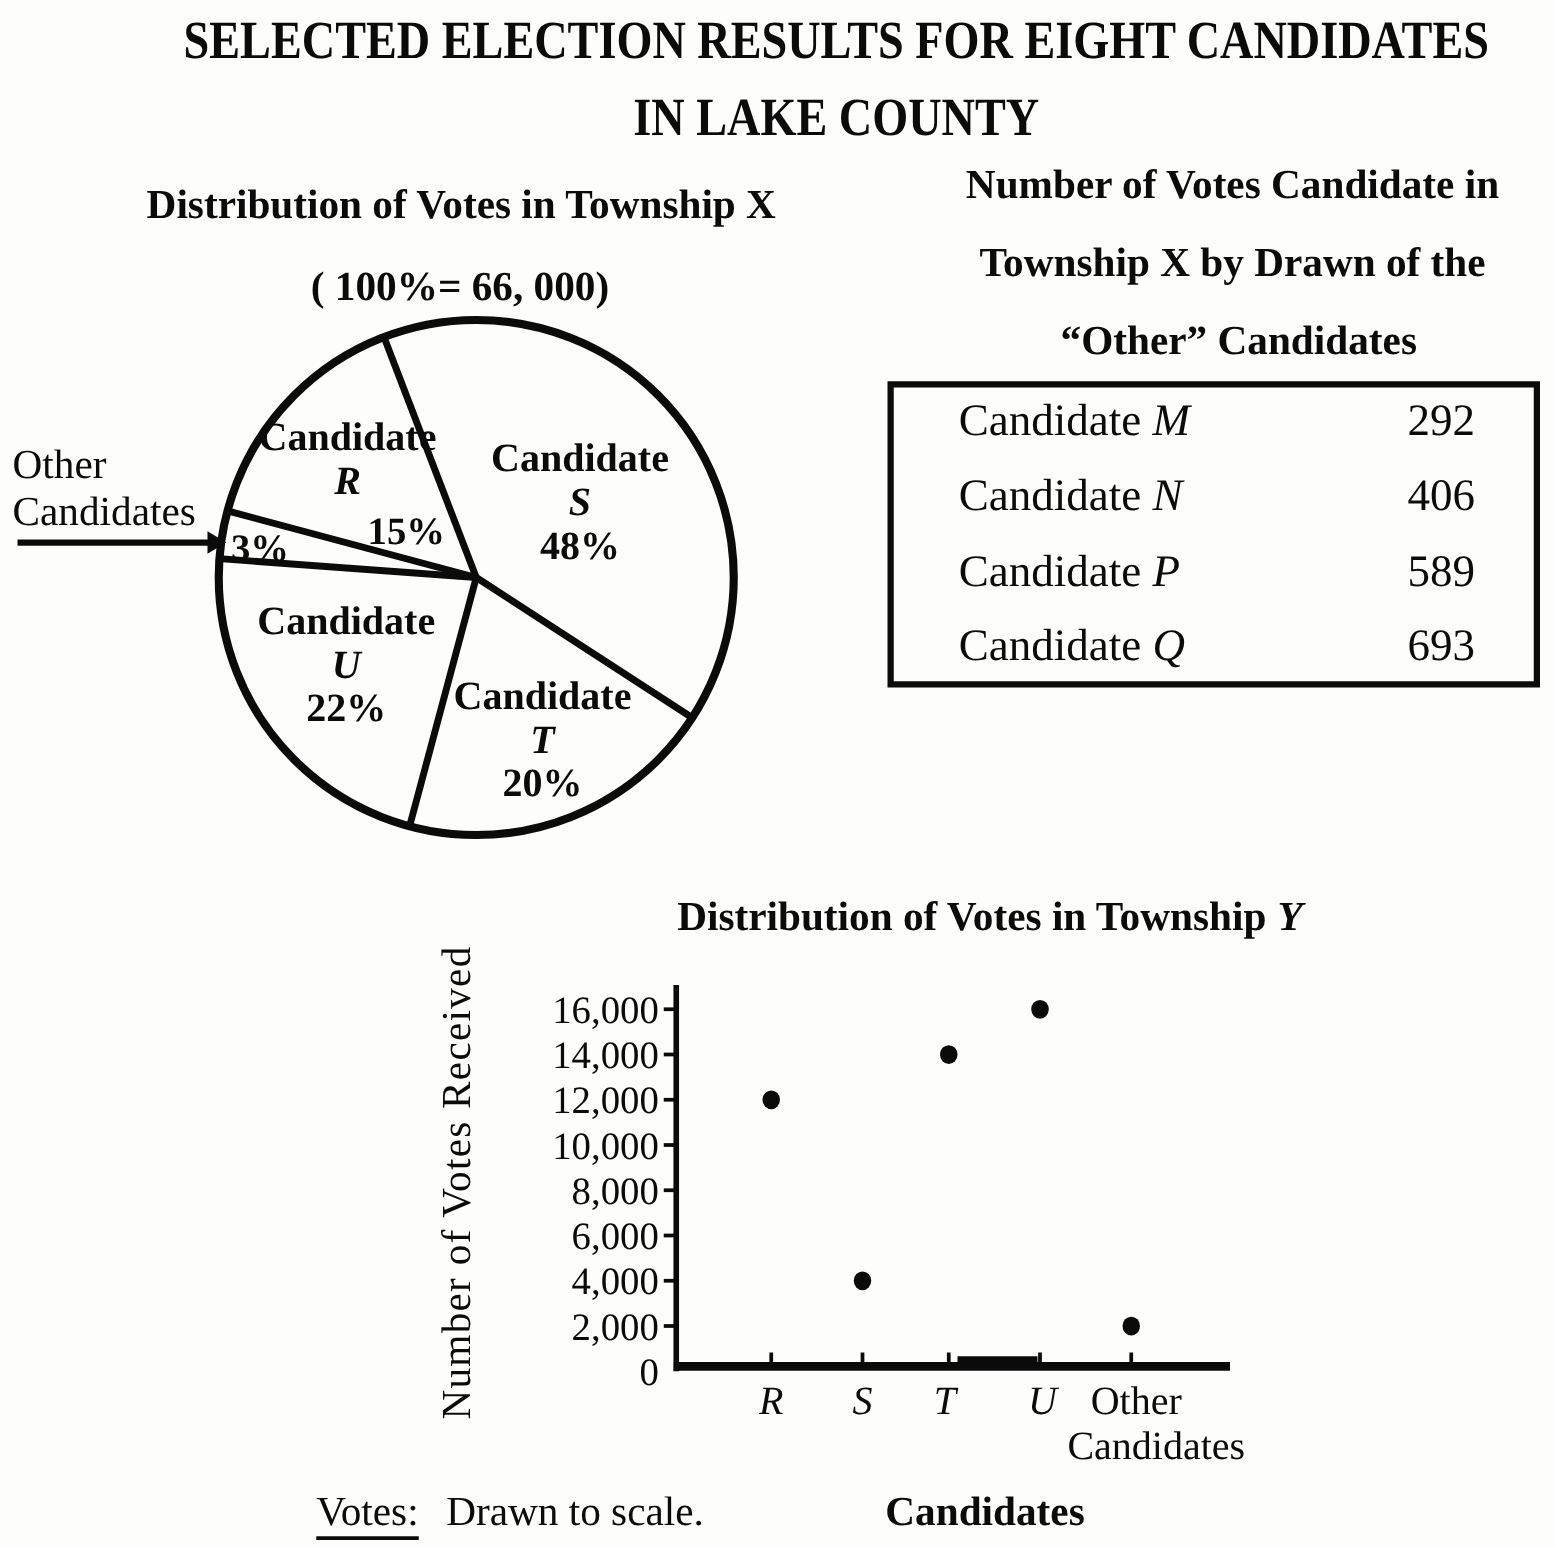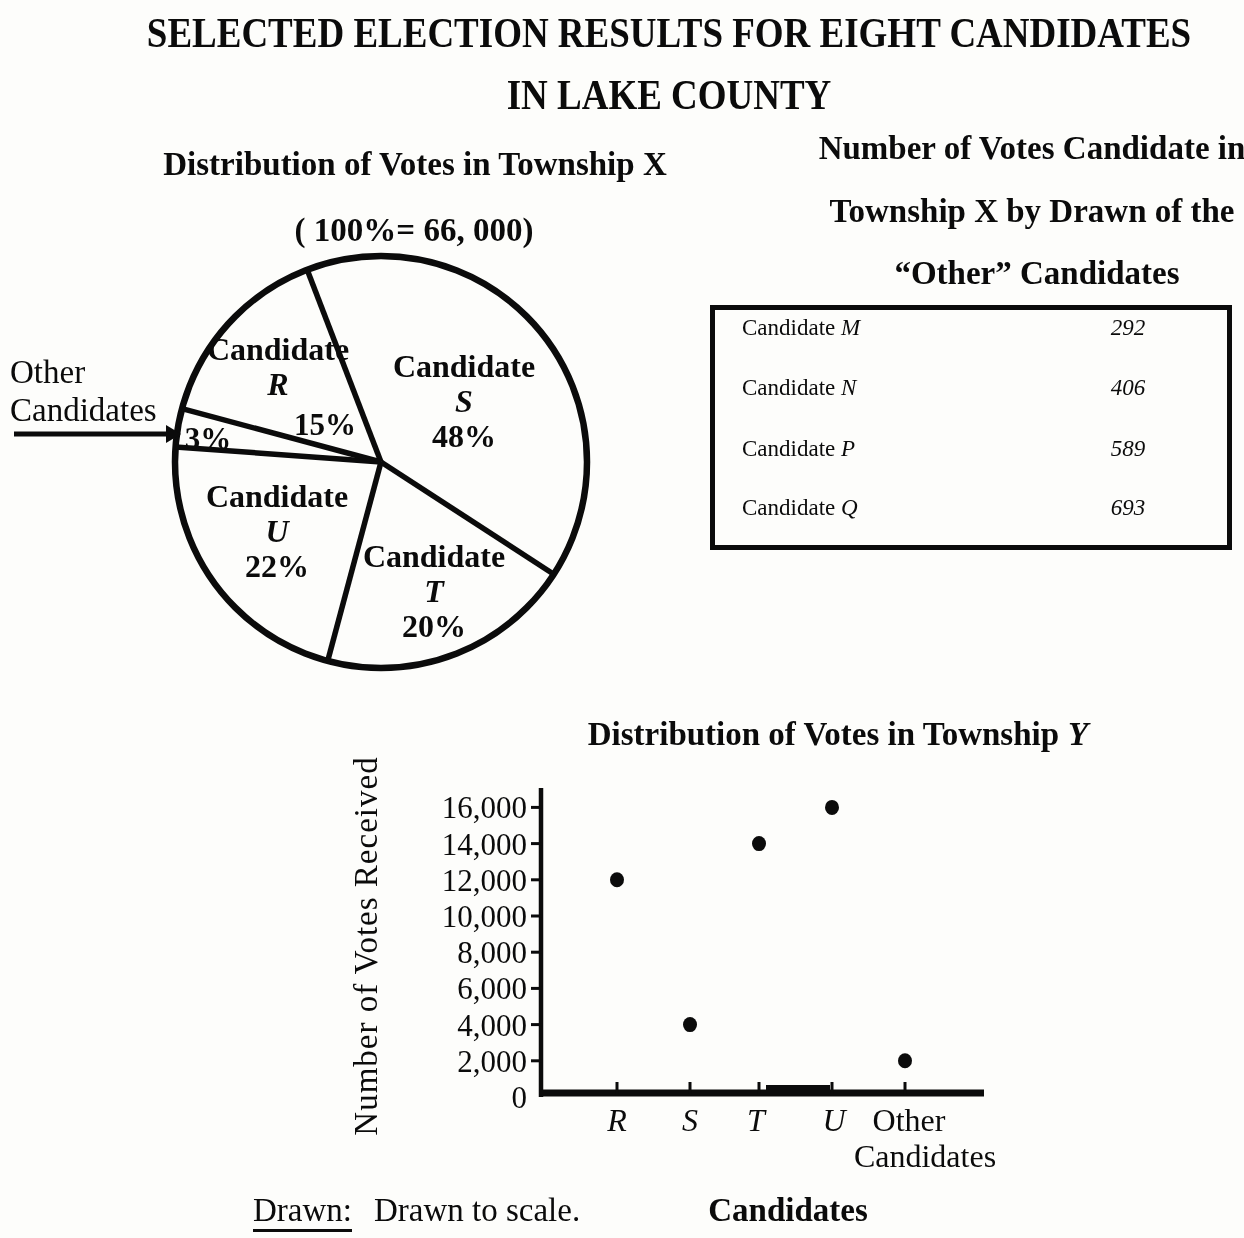--- a/index.html
+++ b/index.html
@@ -3,26 +3,26 @@
 <meta charset="utf-8">
 <style>
   html,body{margin:0;padding:0;background:#fdfdfb;}
   .page{position:relative;width:1244px;height:1238px;background:#fdfdfb;color:#0b0b0b;
         font-family:"Liberation Serif","DejaVu Serif",serif;overflow:hidden;}
   .abs{position:absolute;}
   .cx{transform:translateX(-50%);white-space:nowrap;font-weight:bold;}
   .it{font-style:italic;}
   .main-title{font-size:43px;}
   .squeeze{display:inline-block;transform:scaleX(0.86);transform-origin:center;white-space:nowrap;}
-  .sec-title{font-size:33px;margin-left:46px;}
+  .sec-title{font-size:33px;}
   .plabel{font-size:32px;line-height:35px;text-align:center;}
   .pct{font-size:31px;}
   .tbox{left:710px;top:305px;width:512px;height:235px;border:5px solid #0b0b0b;}
-  .trow{position:absolute;left:27px;right:0;font-size:23px;white-space:nowrap;}
-  .tval{position:absolute;left:336px;width:100px;text-align:center;font-style:italic;}
+  .trow{position:absolute;left:52px;right:0;font-size:36px;white-space:nowrap;}
+  .tval{position:absolute;left:336px;width:100px;text-align:center;}
   .callout{font-size:33px;line-height:38px;}
   .ylab{width:420px;height:40px;line-height:40px;text-align:center;transform:rotate(-90deg);font-size:33px;letter-spacing:1px;}
   .note{font-size:33px;white-space:nowrap;}
   .note-word{border-bottom:3px solid #0b0b0b;padding-bottom:1px;}
   .note-rest{margin-left:22px;}
   svg text{fill:#0b0b0b;font-family:"Liberation Serif","DejaVu Serif",serif;}
 </style>
 </head>
 <body>
 
@@ -143,16 +143,16 @@
 
   <div class="abs cx sec-title" style="left:792px;top:716px">
     <span>Distribution of Votes in Township</span><span class="it" style="margin-left:9px">Y</span>
   </div>
 
   <div class="abs ylab" style="left:156px;top:926px">Number of Votes Received</div>
 
   <div class="abs cx note" style="left:788px;top:1192px">Candidates</div>
 
   <div class="abs note" style="left:253px;top:1192px">
-    <span class="note-word">Drawn:</span><span class="note-rest">Drawn to scale.</span>
+    <span class="note-word">Votes:</span><span class="note-rest">Drawn to scale.</span>
   </div>
 
 </div>
 
 </body></html>

